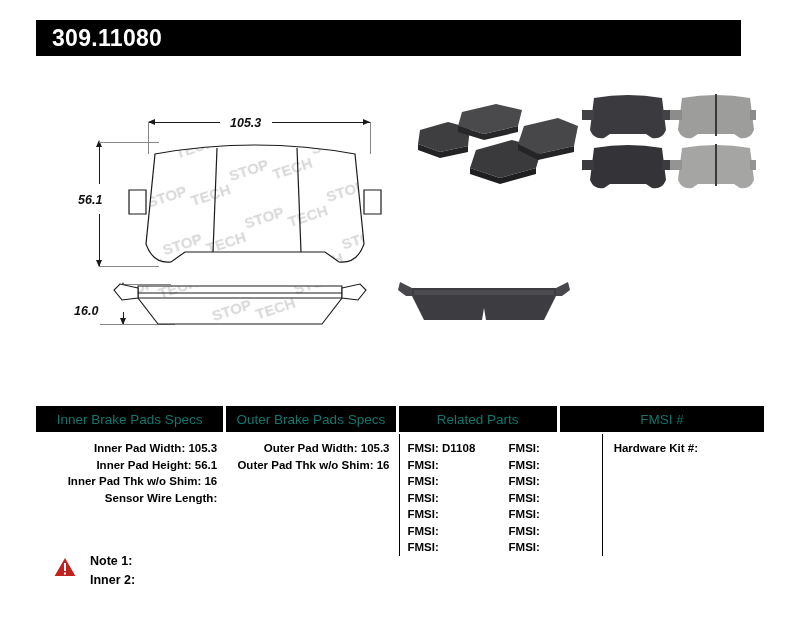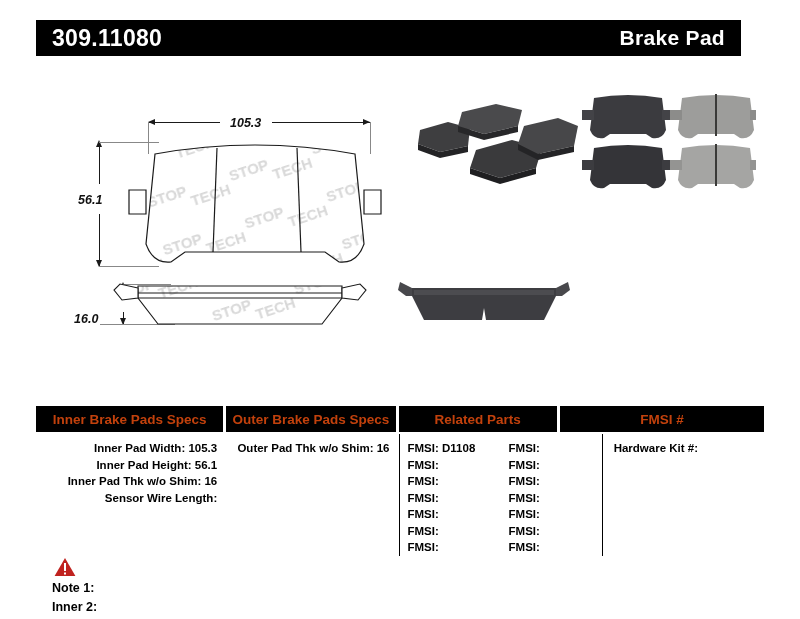--- a/index.html
+++ b/index.html
@@ -57,21 +57,21 @@
     font-size: 12.5px;
     font-weight: bold;
     font-style: italic;
     color: #111111;
     background: #ffffff;
     padding: 0 3px;
     white-space: nowrap;
   }
   #dim-width-label  { left: 227px; top: 54px; }
   #dim-height-label { left: 75px;  top: 131px; }
-  #dim-thk-label    { left: 71px;  top: 250px; }
+  #dim-thk-label    { left: 71px;  top: 242px; }
 
   .dim-line { position: absolute; background: #1a1a1a; }
   .dim-h { height: 1px; }
   .dim-v { width: 1px; }
   .ext-line { position: absolute; background: #888888; }
 
   .arrow { position: absolute; width: 0; height: 0; }
   .arrow-l { border-top: 3px solid transparent; border-bottom: 3px solid transparent; border-right: 7px solid #1a1a1a; }
   .arrow-r { border-top: 3px solid transparent; border-bottom: 3px solid transparent; border-left: 7px solid #1a1a1a; }
   .arrow-u { border-left: 3px solid transparent; border-right: 3px solid transparent; border-bottom: 7px solid #1a1a1a; }
@@ -84,23 +84,23 @@
     top: 406px;
     width: 728px;
   }
   #table-header-row {
     display: flex;
     height: 26px;
     gap: 3px;
   }
   .th-cell {
     background: #000000;
-    color: #c2410c;
+    color: #0f766e;
     font-size: 13.5px;
-    font-weight: bold;
+    font-weight: normal;
     display: flex;
     align-items: center;
     justify-content: center;
     box-sizing: border-box;
   }
   #th-inner { width: 188px; }
   #th-outer { width: 170px; }
   #th-fmsi  { width: 205px; }
   #th-related { width: 159px; }
 
@@ -124,36 +124,34 @@
   .fmsi-col { width: 50%; padding-left: 8px; box-sizing: border-box; }
   .fmsi-line { line-height: 16.5px; white-space: nowrap; }
 
   
   #notes-area {
     position: absolute;
     left: 52px;
     top: 552px;
     display: flex;
     align-items: flex-start;
-    flex-direction: column;
   }
   #warning-icon { width: 26px; height: 24px; margin-right: 12px; margin-top: 3px; }
   .note-line {
     font-size: 12.5px;
     font-weight: bold;
     line-height: 19px;
     white-space: nowrap;
   }
 </style>
 </head>
 <body>
 
 <div id="header-bar">
   <span id="part-number">309.11080</span>
-  <span id="product-type">Brake Pad</span>
 </div>
 
 <div id="drawing-area">
 
   <span class="dim-label" id="dim-width-label">105.3</span>
   <span class="dim-label" id="dim-height-label">56.1</span>
   <span class="dim-label" id="dim-thk-label">16.0</span>
 
   <div class="dim-line dim-h" style="left:148px; top:60px; width:72px;"></div>
   <div class="dim-line dim-h" style="left:272px; top:60px; width:98px;"></div>
@@ -279,20 +277,24 @@
         <span>16</span>
       </div>
       <div class="spec-line">
         <span>Sensor Wire Length:</span>
         <span></span>
       </div>
     </div>
 
     <div class="td-cell" id="td-outer">
       <div class="spec-line">
+        <span>Outer Pad Width:</span>
+        <span>105.3</span>
+      </div>
+      <div class="spec-line">
         <span>Outer Pad Thk w/o Shim:</span>
         <span>16</span>
       </div>
     </div>
 
     <div class="td-cell" id="td-fmsi">
       <div class="fmsi-col">
         <div class="fmsi-line">
           <span>FMSI:</span>
           <span>D1108</span>

